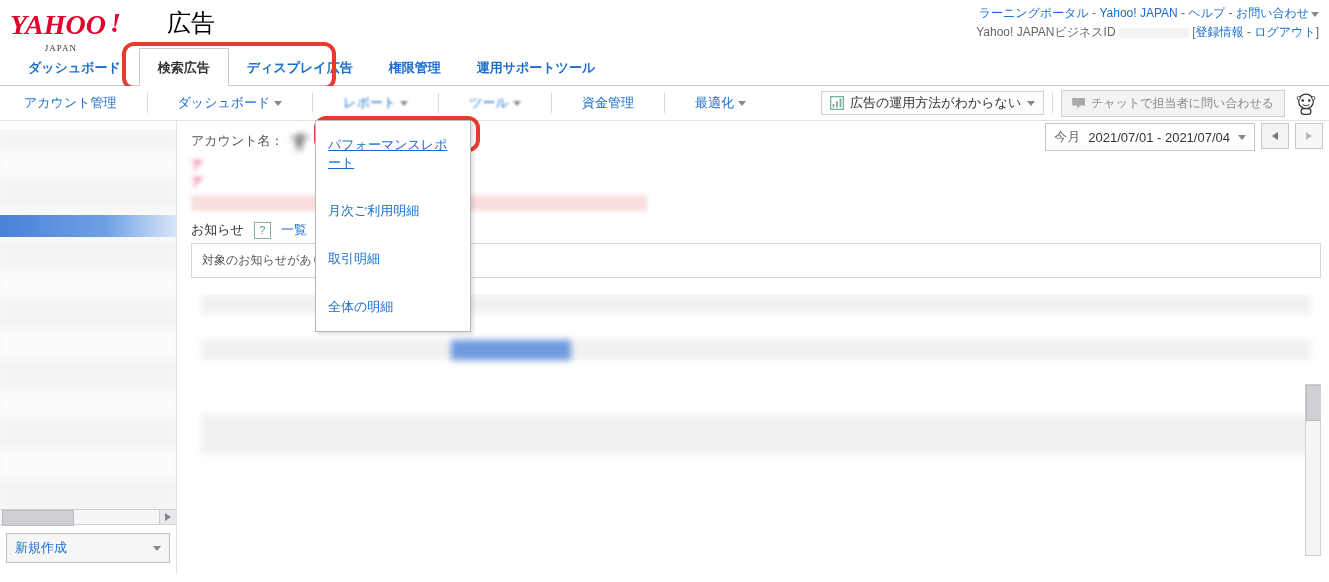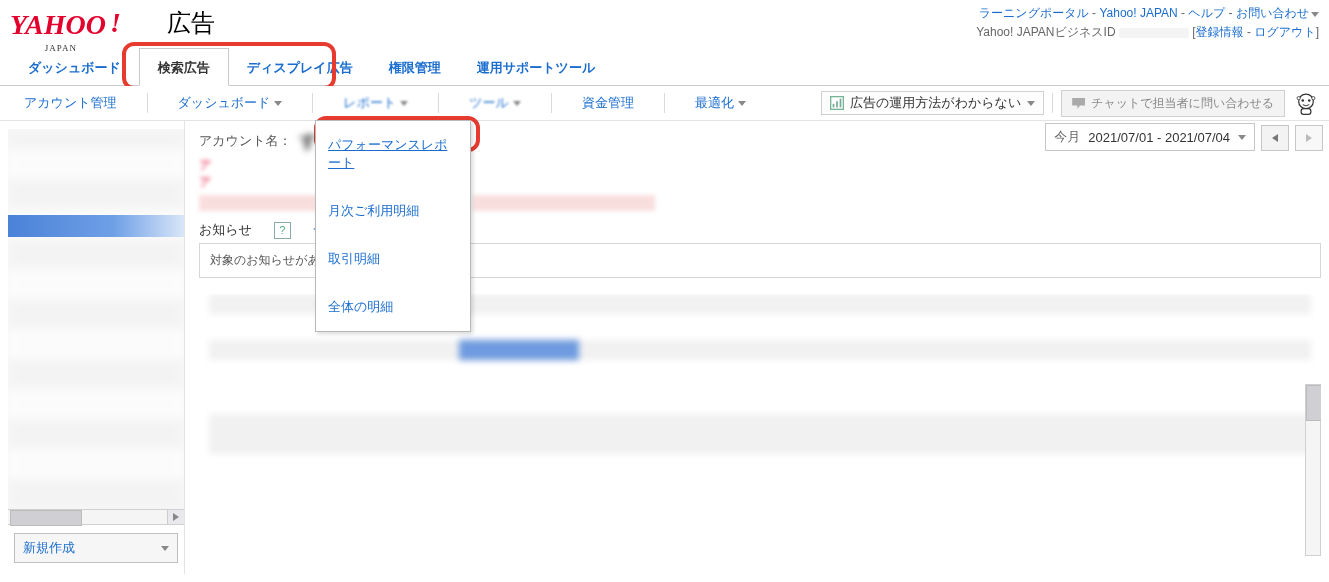--- a/index.html
+++ b/index.html
@@ -36,43 +36,43 @@
   .robot{width:26px;height:26px;}
 
   
   .dd{position:absolute;left:315px;top:34px;width:154px;background:#fff;border:1px solid #b9b9b9;box-shadow:2px 2px 4px rgba(0,0,0,.15);z-index:50;}
   .dd .dd-item{padding:15px 12px;color:#1a6dcf;cursor:pointer;}
   .dd .dd-item.sel{text-decoration:underline;}
   .hl2{left:314px;top:30px;width:158px;height:28px;}
 
   
   .body{display:flex;}
-  .side{width:176px;border-right:1px solid #e3e3e3;padding:8px 0 0 8px;}
+  .side{width:176px;border-right:1px solid #e3e3e3;padding:8px 0 0 0;}
   .side .blur{height:380px;background:
      linear-gradient(#f7f7f7,#f7f7f7);position:relative;overflow:hidden;}
   .side .blur::before{content:"";position:absolute;inset:0;background:
      repeating-linear-gradient(0deg,#f2f2f2 0 30px,#fff 30px 60px);filter:blur(4px);opacity:.6;}
   .side .blue-row{position:absolute;left:0;top:86px;width:100%;height:22px;background:linear-gradient(90deg,#4a82d8 0%,#6fa0e6 60%,#d9e6f8 100%);}
   .side .scroll{height:14px;border-top:1px solid #d0d0d0;border-bottom:1px solid #d0d0d0;background:#f5f5f5;display:flex;}
   .side .scroll .thumb{width:70px;height:100%;background:#cfcfd4;border:1px solid #bbb;margin-left:2px;}
   .side .scroll .arrow{width:16px;height:100%;background:#e9e9ed;border-left:1px solid #ccc;margin-left:auto;display:flex;align-items:center;justify-content:center;}
   .side .newbtn{margin:8px 6px 0 6px;border:1px solid #bfbfbf;background:#f6f6f6;padding:5px 8px;display:flex;align-items:center;justify-content:space-between;color:#1a6dcf;cursor:pointer;}
 
   .main{flex:1;padding:8px 8px 0 14px;position:relative;}
   .acct-row{display:flex;align-items:center;gap:8px;margin-bottom:4px;}
   .acct-label{color:#555;}
   .acct-name{font-weight:bold;font-size:18px;filter:blur(3px);color:#333;}
   .alert-blur{height:16px;width:760px;background:linear-gradient(90deg,#f6c9c9 0,#f6c9c9 18%,#fff 18%,#fff 36%,#f6c9c9 36%,#f6c9c9 60%,#fff 60% 100%);filter:blur(2px);margin:4px 0 10px 0;opacity:.6;}
   .alert-a{color:#e3002d;filter:blur(2px);font-size:12px;}
 
-  .notice-row{display:flex;align-items:center;gap:22px;margin-top:6px;}
+  .notice-row{display:flex;align-items:center;gap:10px;margin-top:6px;}
   .help-q{display:inline-flex;width:15px;height:15px;border:1px solid #8aa;color:#5a8;align-items:center;justify-content:center;font-size:11px;}
   .notice-box{border:1px solid #d7d7d7;padding:8px 10px;margin-top:4px;font-size:12px;color:#555;}
 
-  .date-widget{position:absolute;right:6px;top:2px;display:flex;align-items:flex-end;gap:6px;}
+  .date-widget{position:absolute;right:6px;top:2px;display:flex;align-items:flex-start;gap:6px;}
   .date-box{border:1px solid #c7c7c7;background:#fff;padding:4px 8px;display:flex;align-items:center;gap:8px;color:#333;}
   .date-box .lab{color:#666;}
   .nav-btn{width:26px;height:24px;border:1px solid #c7c7c7;background:#f3f3f3;display:flex;align-items:center;justify-content:center;color:#777;}
   .nav-btn.disabled{color:#bbb;background:#f8f8f8;}
 
   .content-blur{margin-top:16px;height:280px;position:relative;overflow:hidden;}
   .content-blur .row{position:absolute;left:10px;right:10px;height:20px;background:#f1f1f1;filter:blur(3px);}
   .content-blur .row.r1{top:0;}
   .content-blur .row.r2{top:46px;}
   .content-blur .row.r2b{top:46px;left:260px;width:120px;background:#6f9be0;}

